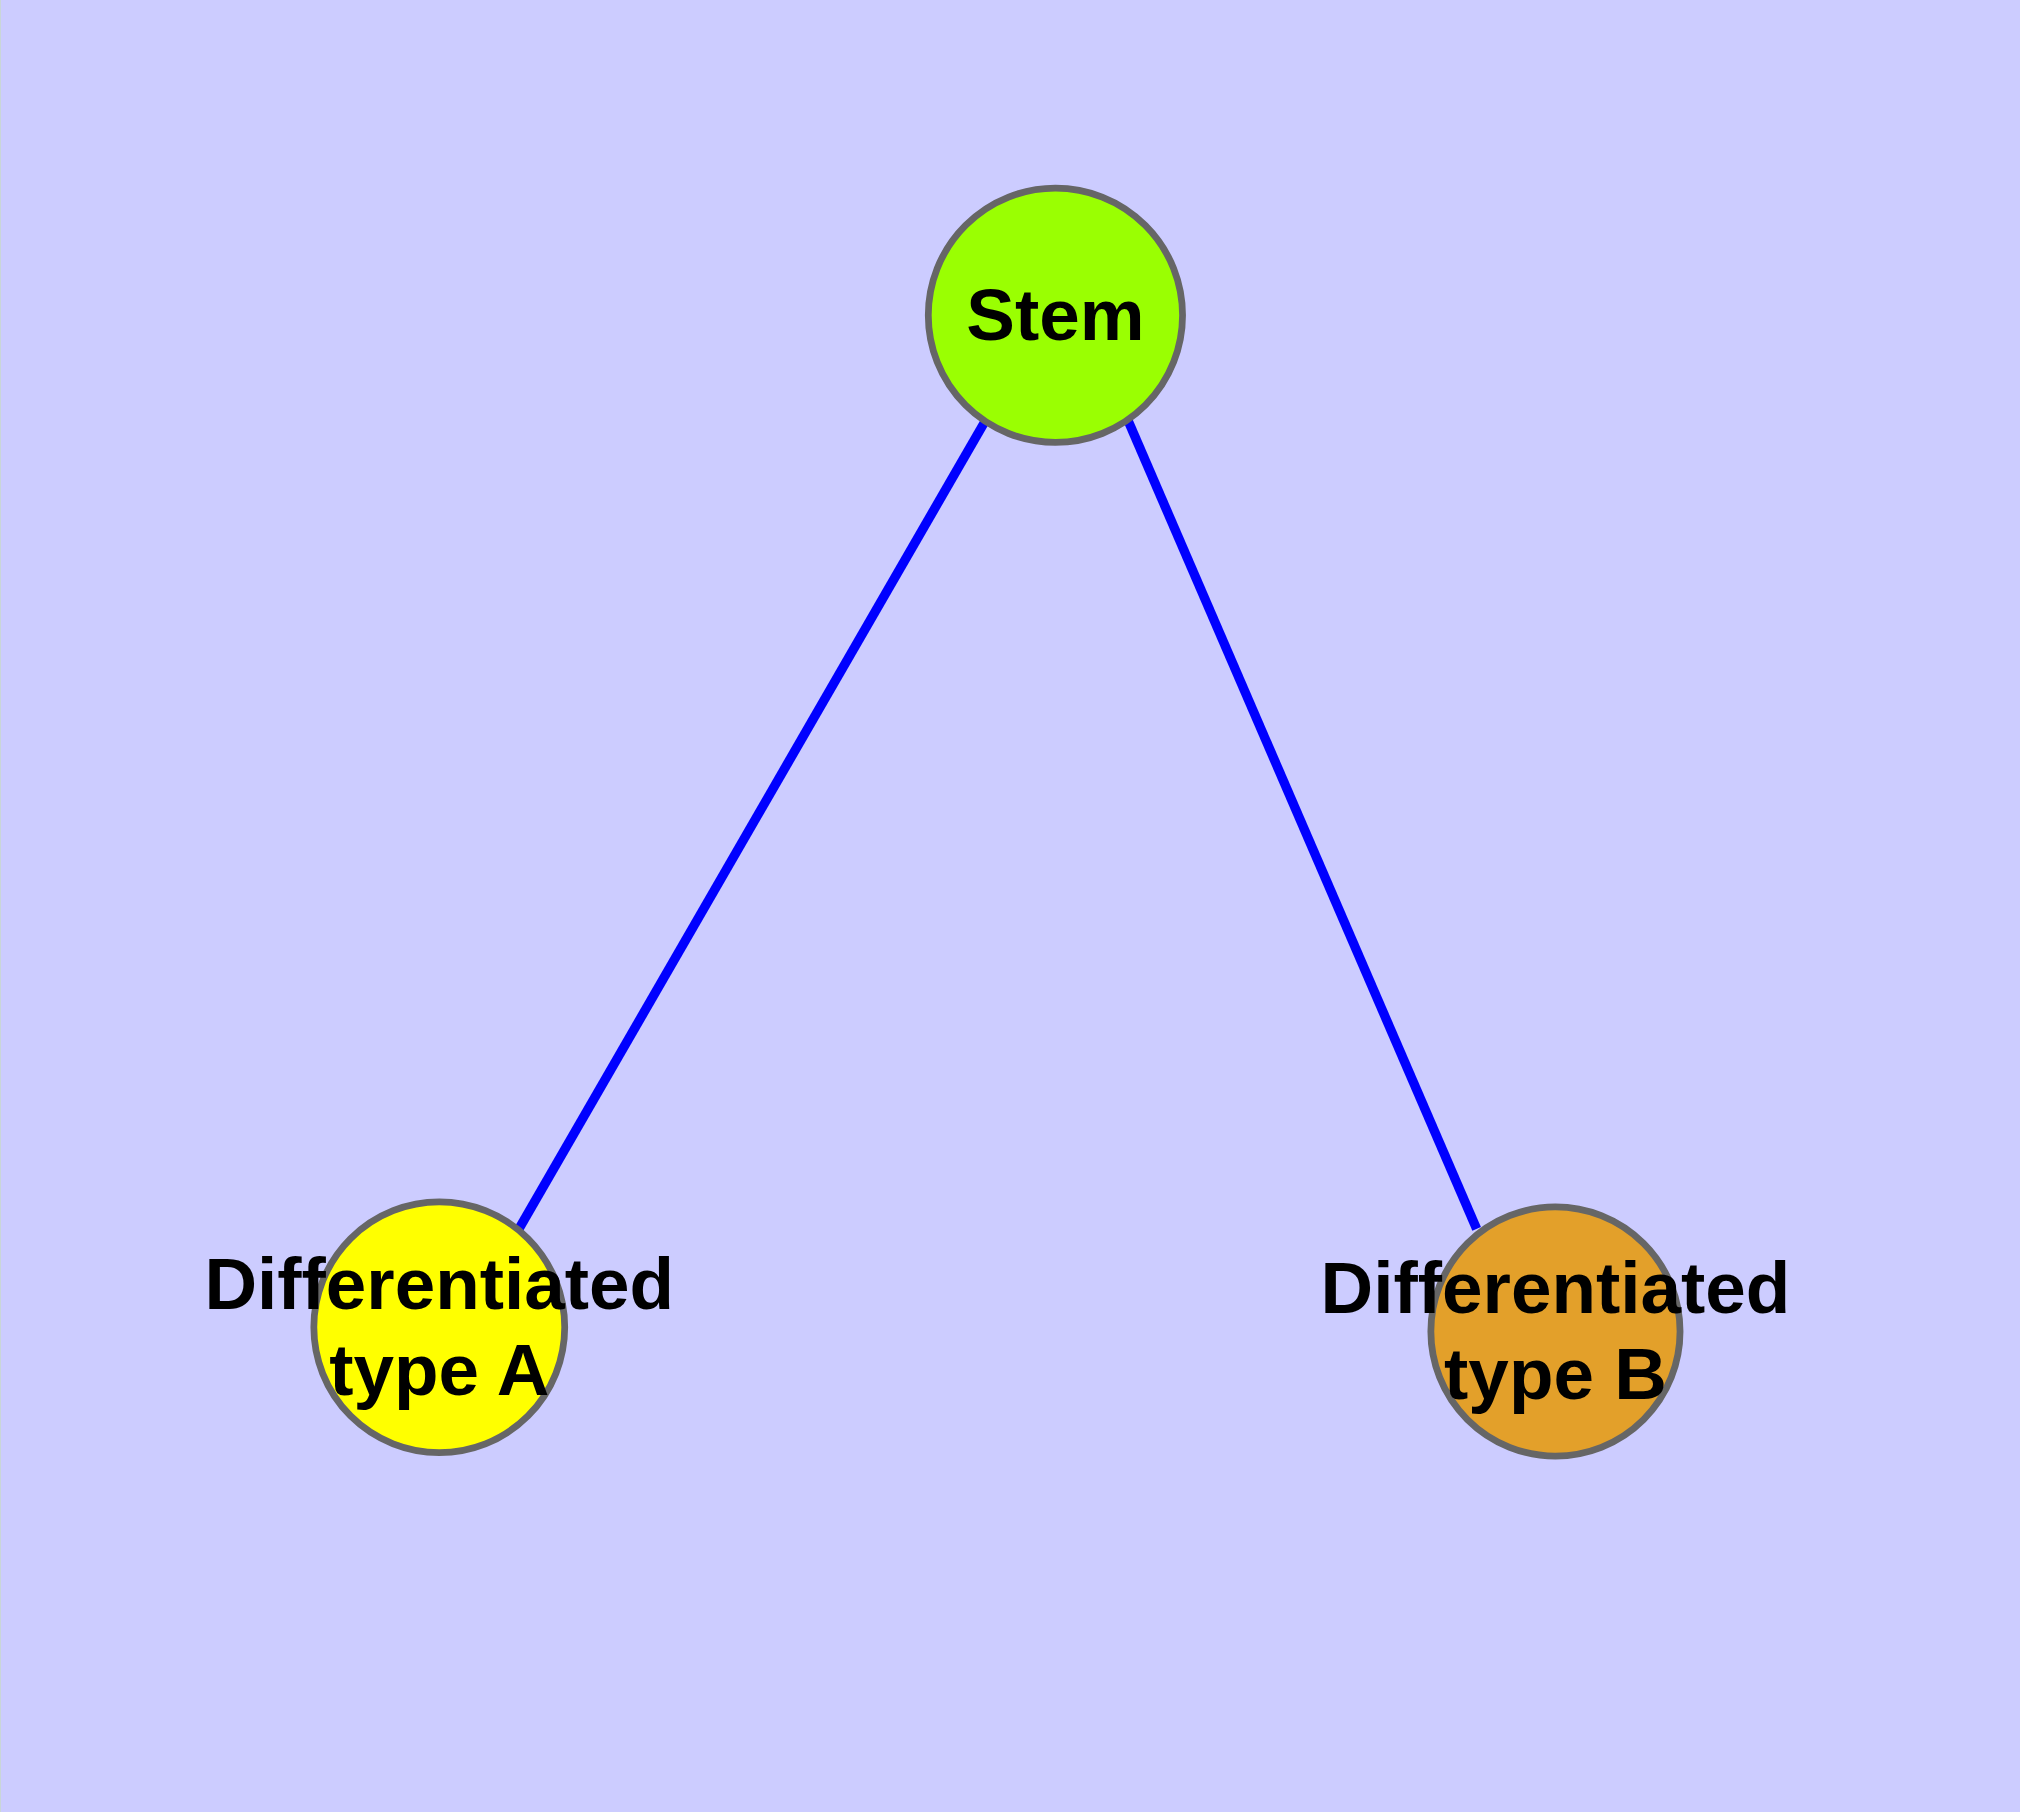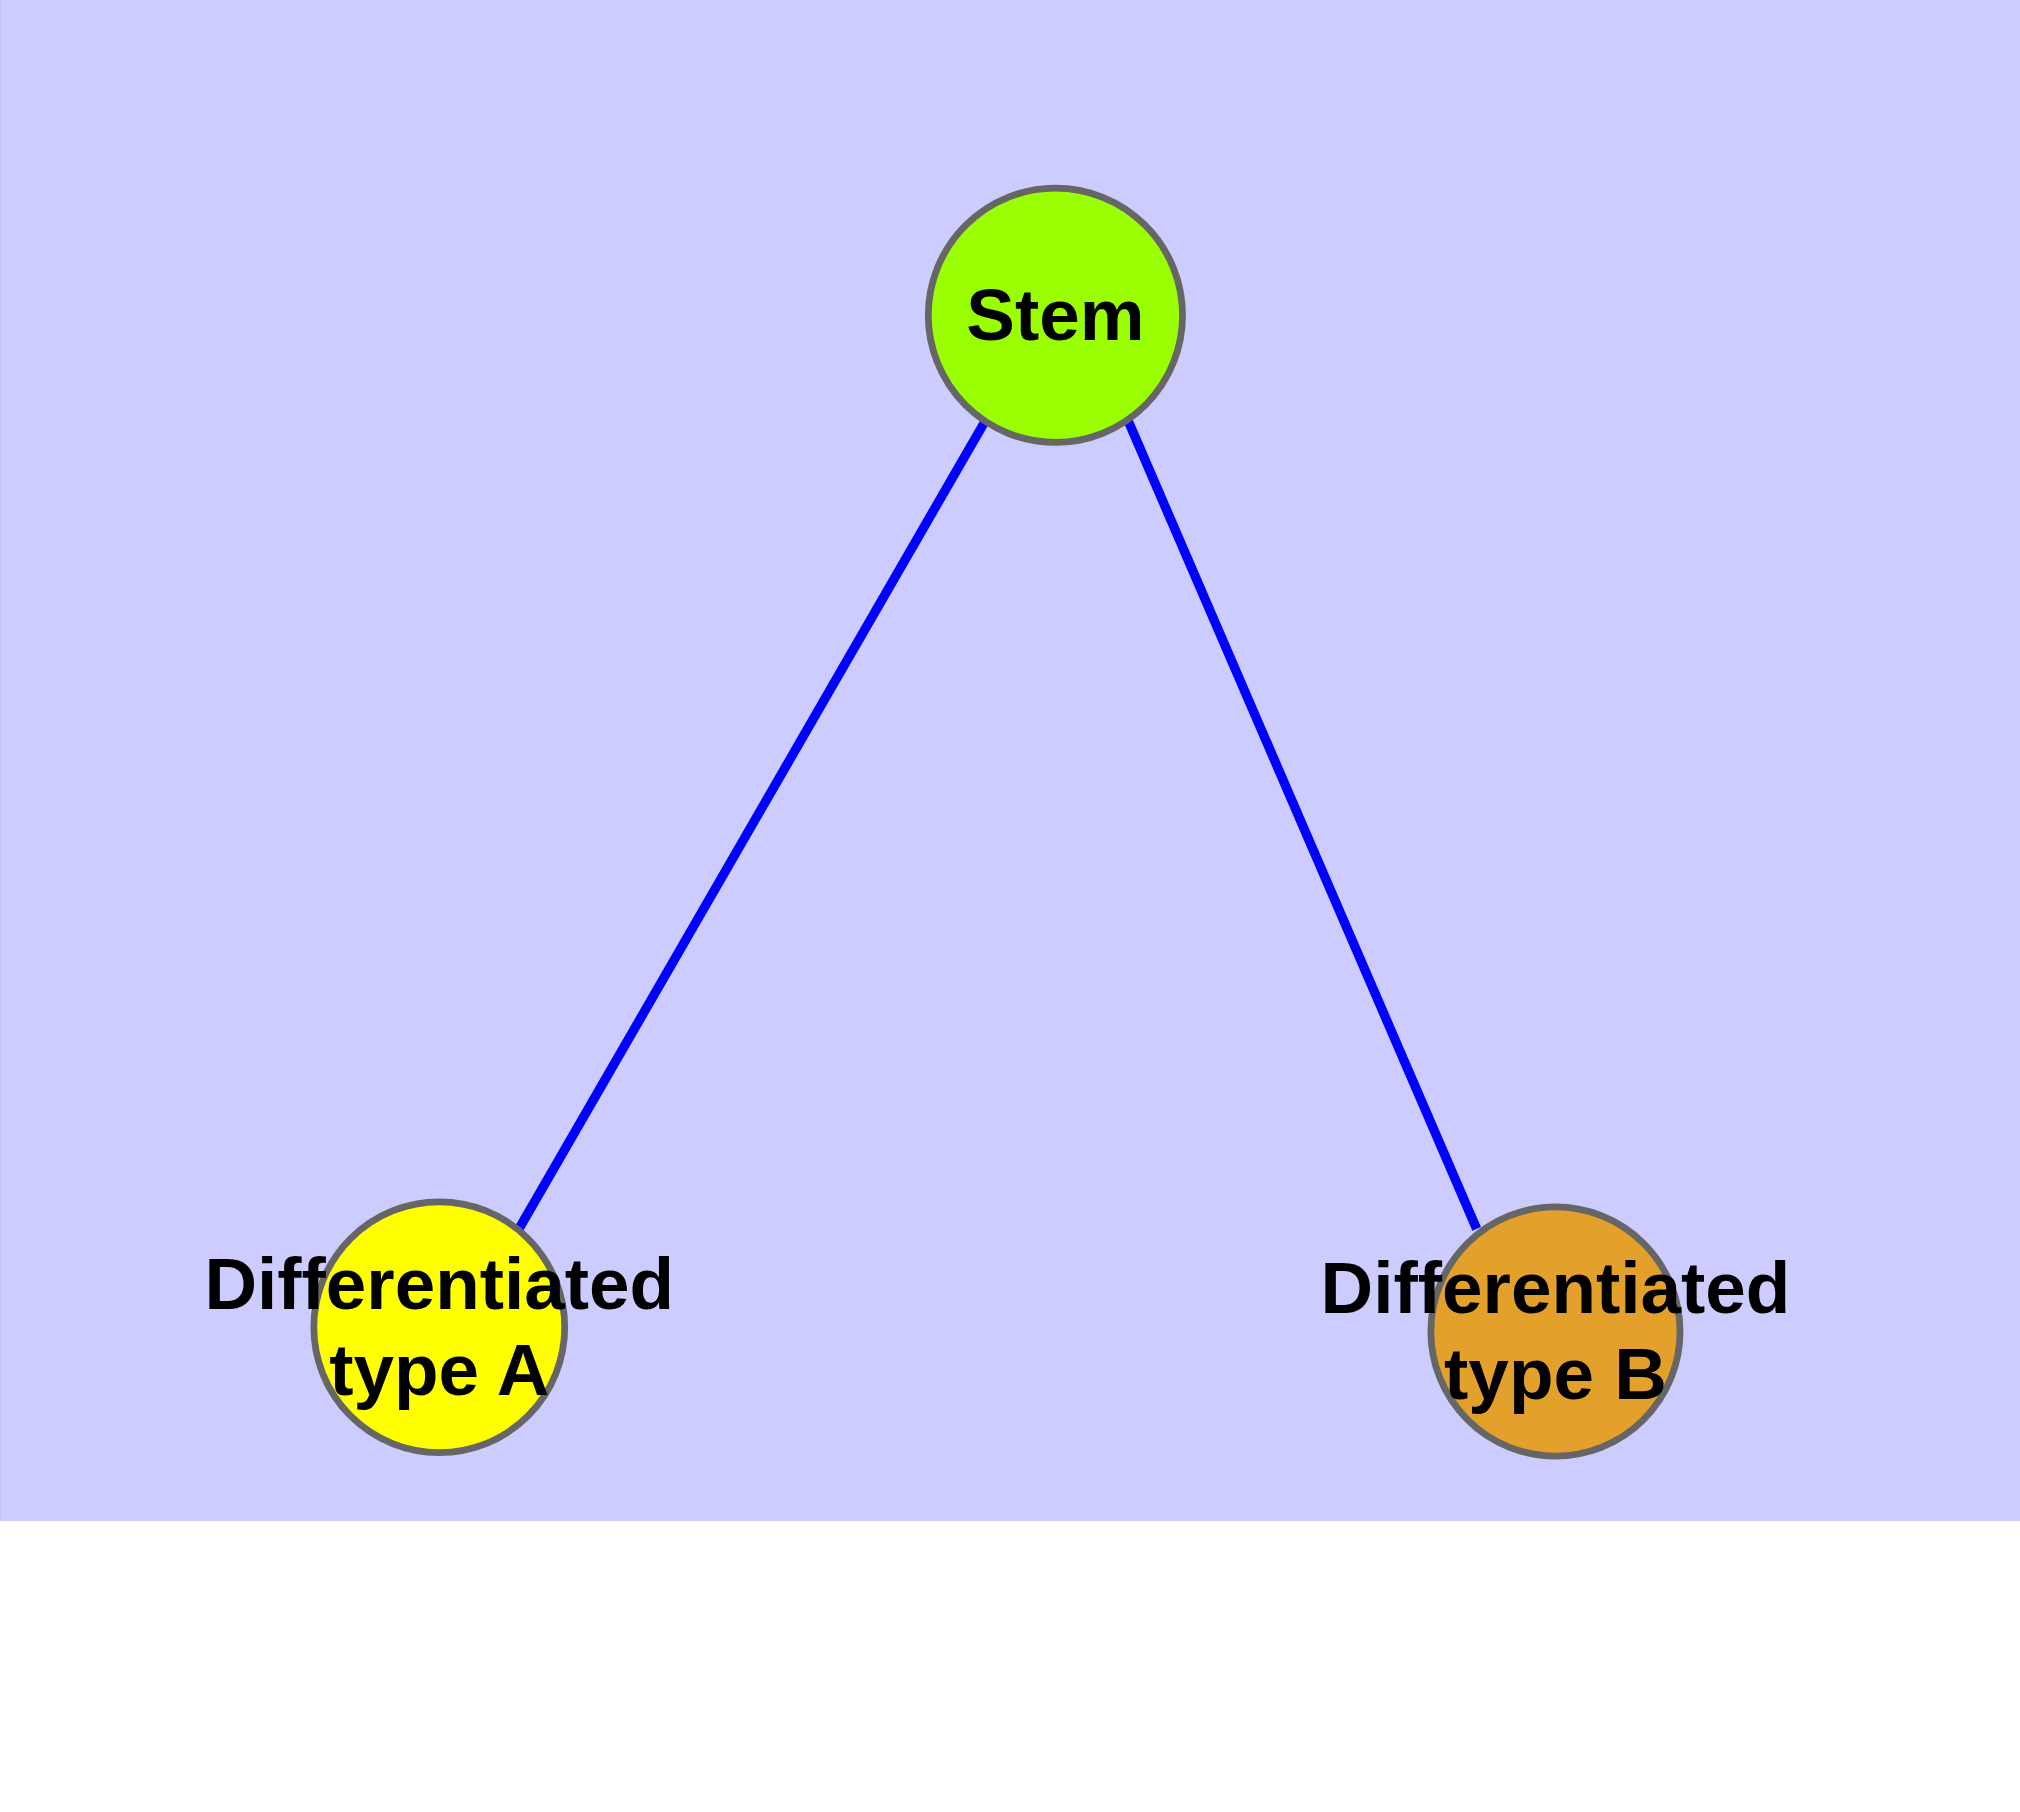--- a/index.html
+++ b/index.html
@@ -4,23 +4,23 @@
 <title>Cell Differentiation Graph</title>
 <style>
   html, body {
     margin: 0;
     padding: 0;
     background: #ffffff;
   }
   #canvas {
     position: relative;
     width: 2021px;
-    height: 1521px;
+    height: 1812px;
     overflow: hidden;
-    background: #a3a3a3;
+    background: #bef264;
     font-family: "Liberation Sans", "DejaVu Sans", sans-serif;
   }
   #graph-svg {
     position: absolute;
     left: 0;
     top: 0;
     width: 2021px;
     height: 1812px;
     display: block;
   }

